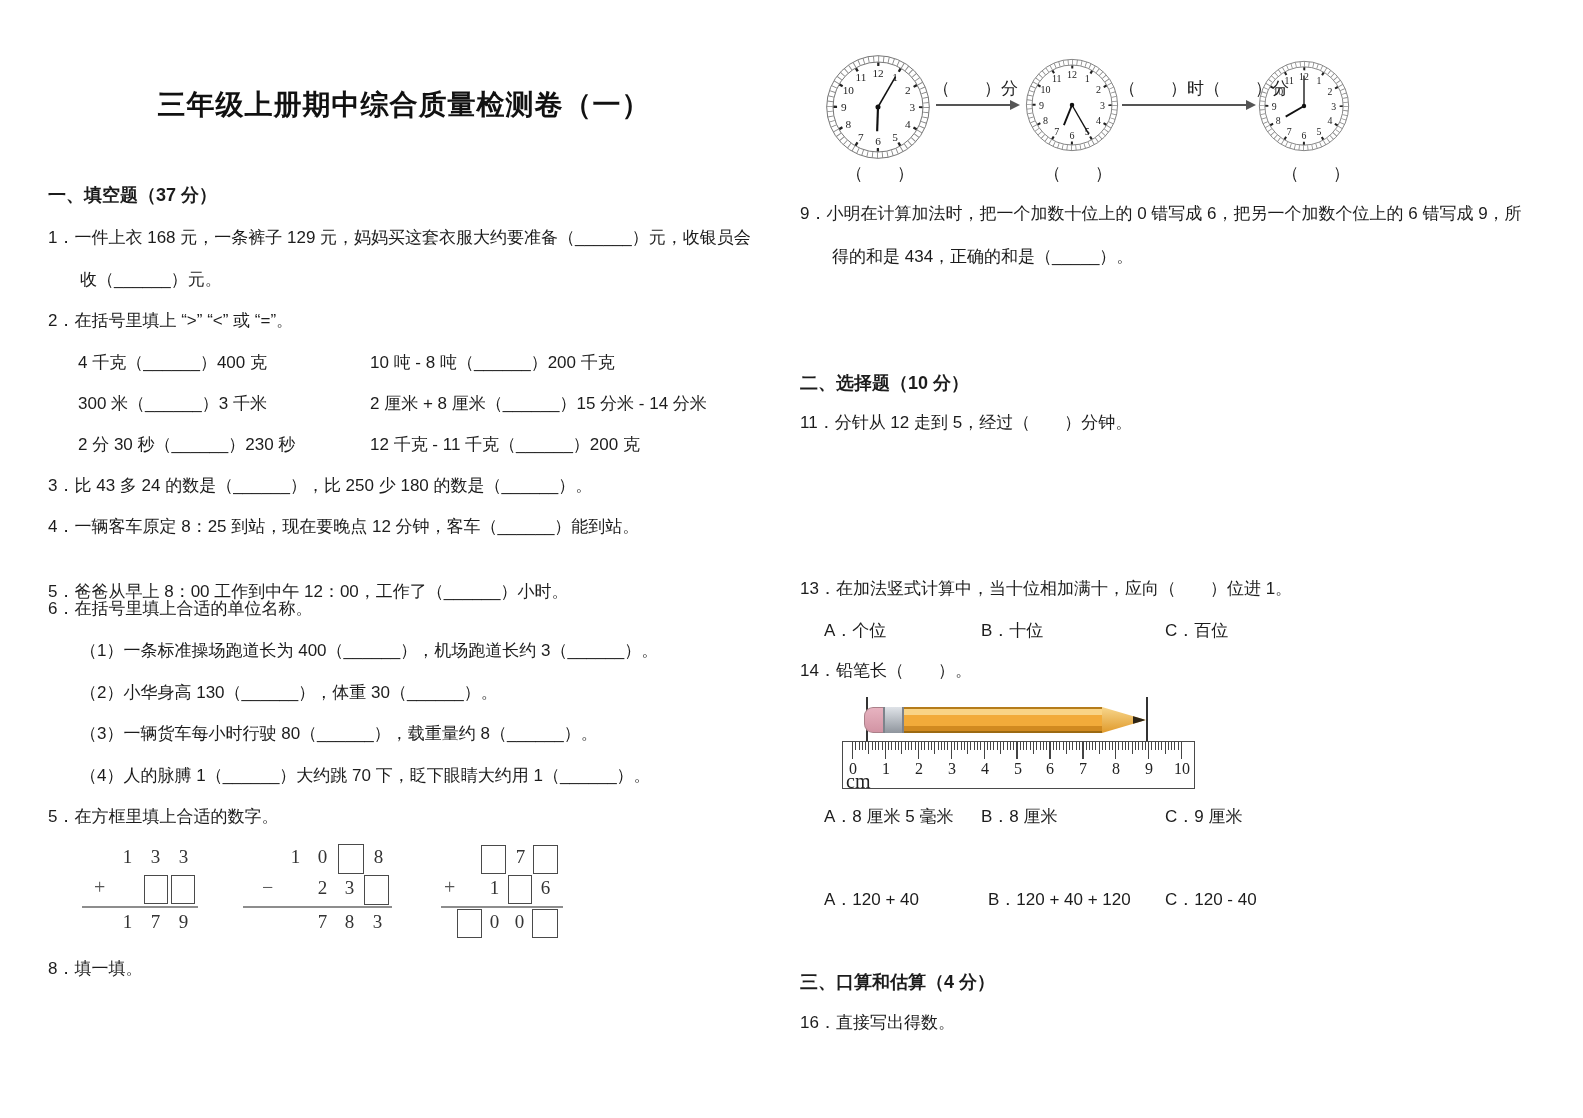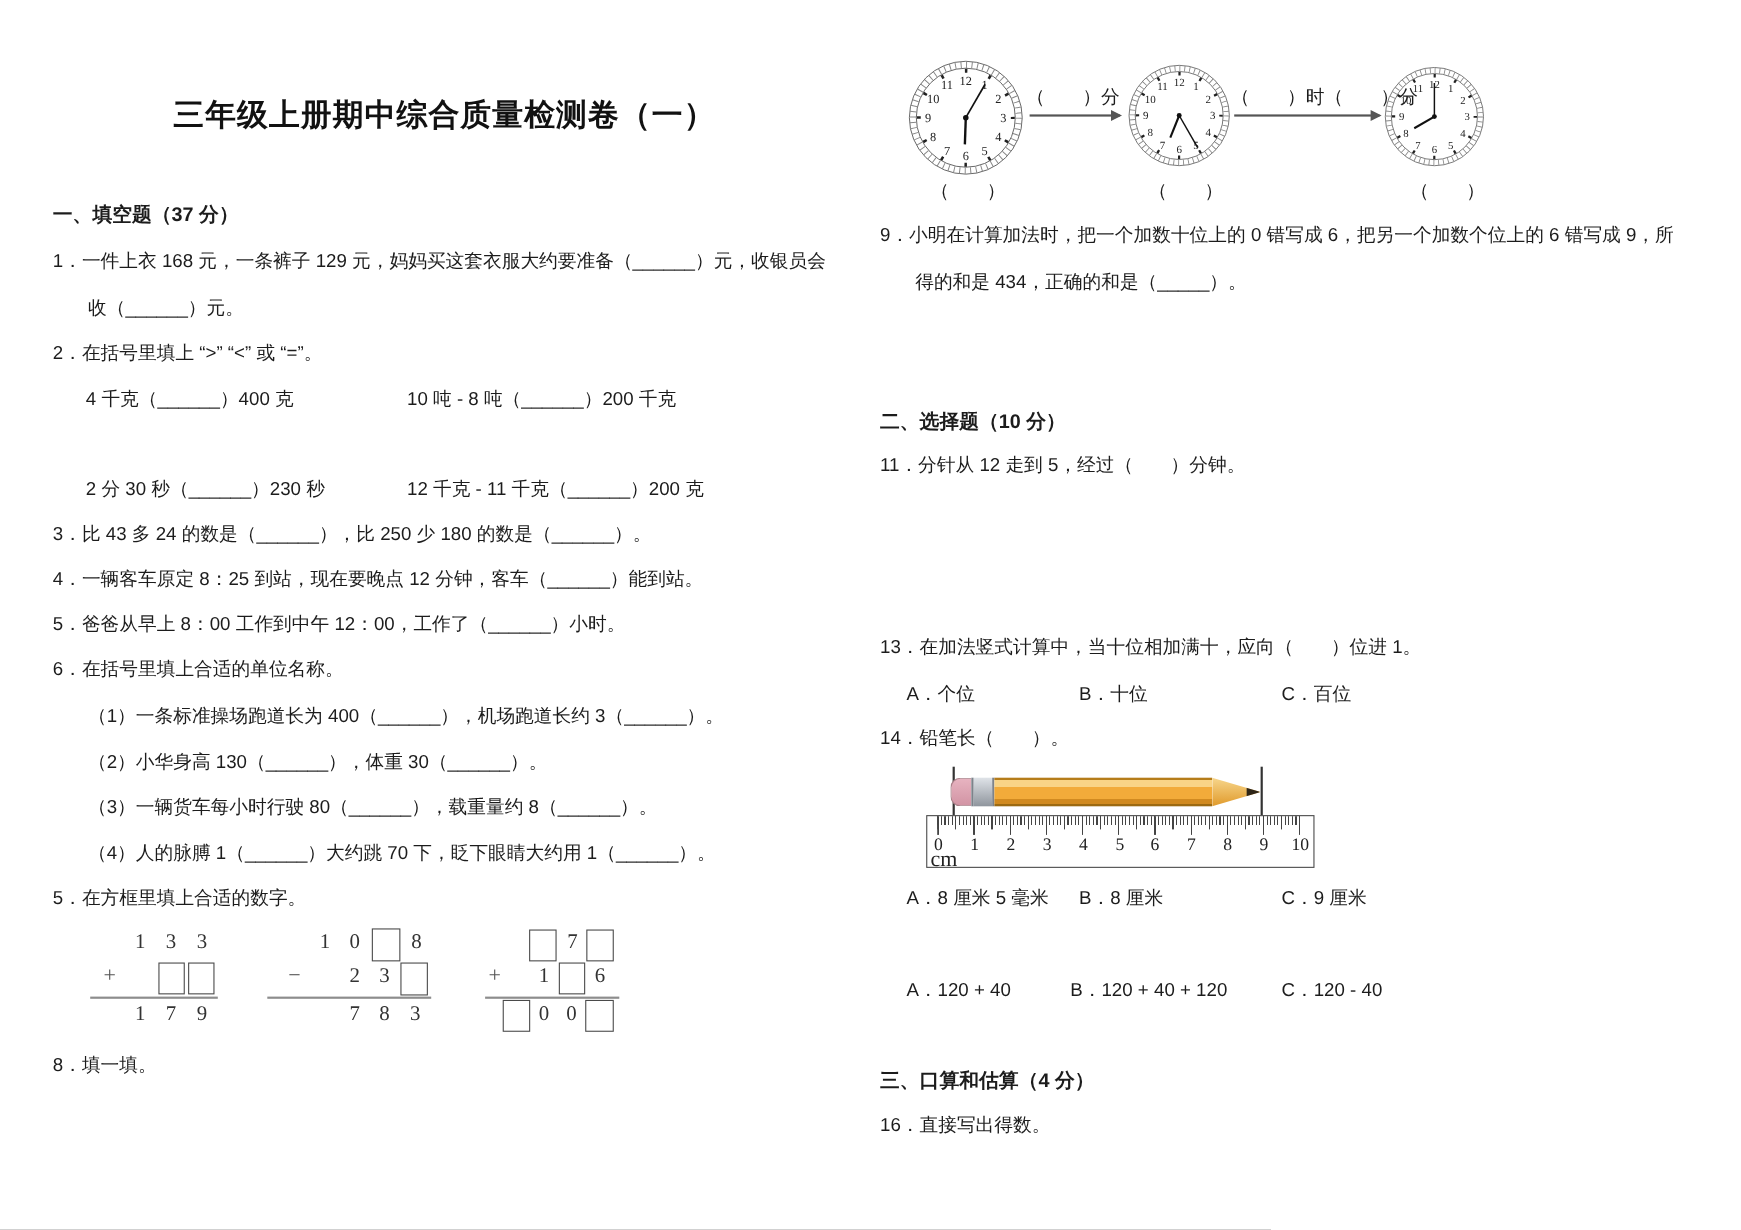--- a/index.html
+++ b/index.html
@@ -58,28 +58,32 @@
 
   <div class="t" style="left:48px;top:227px">1．一件上衣 168 元，一条裤子 129 元，妈妈买这套衣服大约要准备（______）元，收银员会</div>
   <div class="t" style="left:80px;top:269px">收（______）元。</div>
 
   <div class="t" style="left:48px;top:310px">2．在括号里填上 “&gt;” “&lt;” 或 “=”。</div>
 
   <div class="row" style="left:78px;top:351px;width:680px;height:24px">
     <span style="left:0">4 千克（______）400 克</span>
     <span style="left:292px">10 吨 - 8 吨（______）200 千克</span>
   </div>
+  <div class="row" style="left:78px;top:392px;width:680px;height:24px">
+    <span style="left:0">300 米（______）3 千米</span>
+    <span style="left:292px">2 厘米 + 8 厘米（______）15 分米 - 14 分米</span>
+  </div>
   <div class="row" style="left:78px;top:433px;width:680px;height:24px">
     <span style="left:0">2 分 30 秒（______）230 秒</span>
     <span style="left:292px">12 千克 - 11 千克（______）200 克</span>
   </div>
 
   <div class="t" style="left:48px;top:475px">3．比 43 多 24 的数是（______），比 250 少 180 的数是（______）。</div>
   <div class="t" style="left:48px;top:516px">4．一辆客车原定 8：25 到站，现在要晚点 12 分钟，客车（______）能到站。</div>
-  <div class="t" style="left:48px;top:557px">5．爸爸从早上 8：00 工作到中午 12：00，工作了（______）小时。</div>
+  <div class="t" style="left:48px;top:581px">5．爸爸从早上 8：00 工作到中午 12：00，工作了（______）小时。</div>
   <div class="t" style="left:48px;top:598px">6．在括号里填上合适的单位名称。</div>
   <div class="t" style="left:80px;top:640px">（1）一条标准操场跑道长为 400（______），机场跑道长约 3（______）。</div>
   <div class="t" style="left:80px;top:682px">（2）小华身高 130（______），体重 30（______）。</div>
   <div class="t" style="left:80px;top:723px">（3）一辆货车每小时行驶 80（______），载重量约 8（______）。</div>
   <div class="t" style="left:80px;top:765px">（4）人的脉膊 1（______）大约跳 70 下，眨下眼睛大约用 1（______）。</div>
 
   <div class="t" style="left:48px;top:806px">5．在方框里填上合适的数字。</div>
 
   <span class="vd" style="left:114px;top:846px">1</span>
   <span class="vd" style="left:142px;top:846px">3</span>
@@ -239,20 +243,20 @@
   </div>
 
   <div class="row" style="left:824px;top:805px;width:700px;height:24px">
     <span style="left:0">A．8 厘米 5 毫米</span>
     <span style="left:157px">B．8 厘米</span>
     <span style="left:341px">C．9 厘米</span>
   </div>
 
   <div class="row" style="left:824px;top:888px;width:700px;height:24px">
     <span style="left:0">A．120 + 40</span>
-    <span style="left:149px">B．120 + 40 + 120</span>
+    <span style="left:164px">B．120 + 40 + 120</span>
     <span style="left:341px">C．120 - 40</span>
   </div>
 
   <div class="t hd" style="left:800px;top:970px">三、口算和估算（4 分）</div>
   <div class="t" style="left:800px;top:1012px">16．直接写出得数。</div>
 
 </div>
 
 </body></html>

